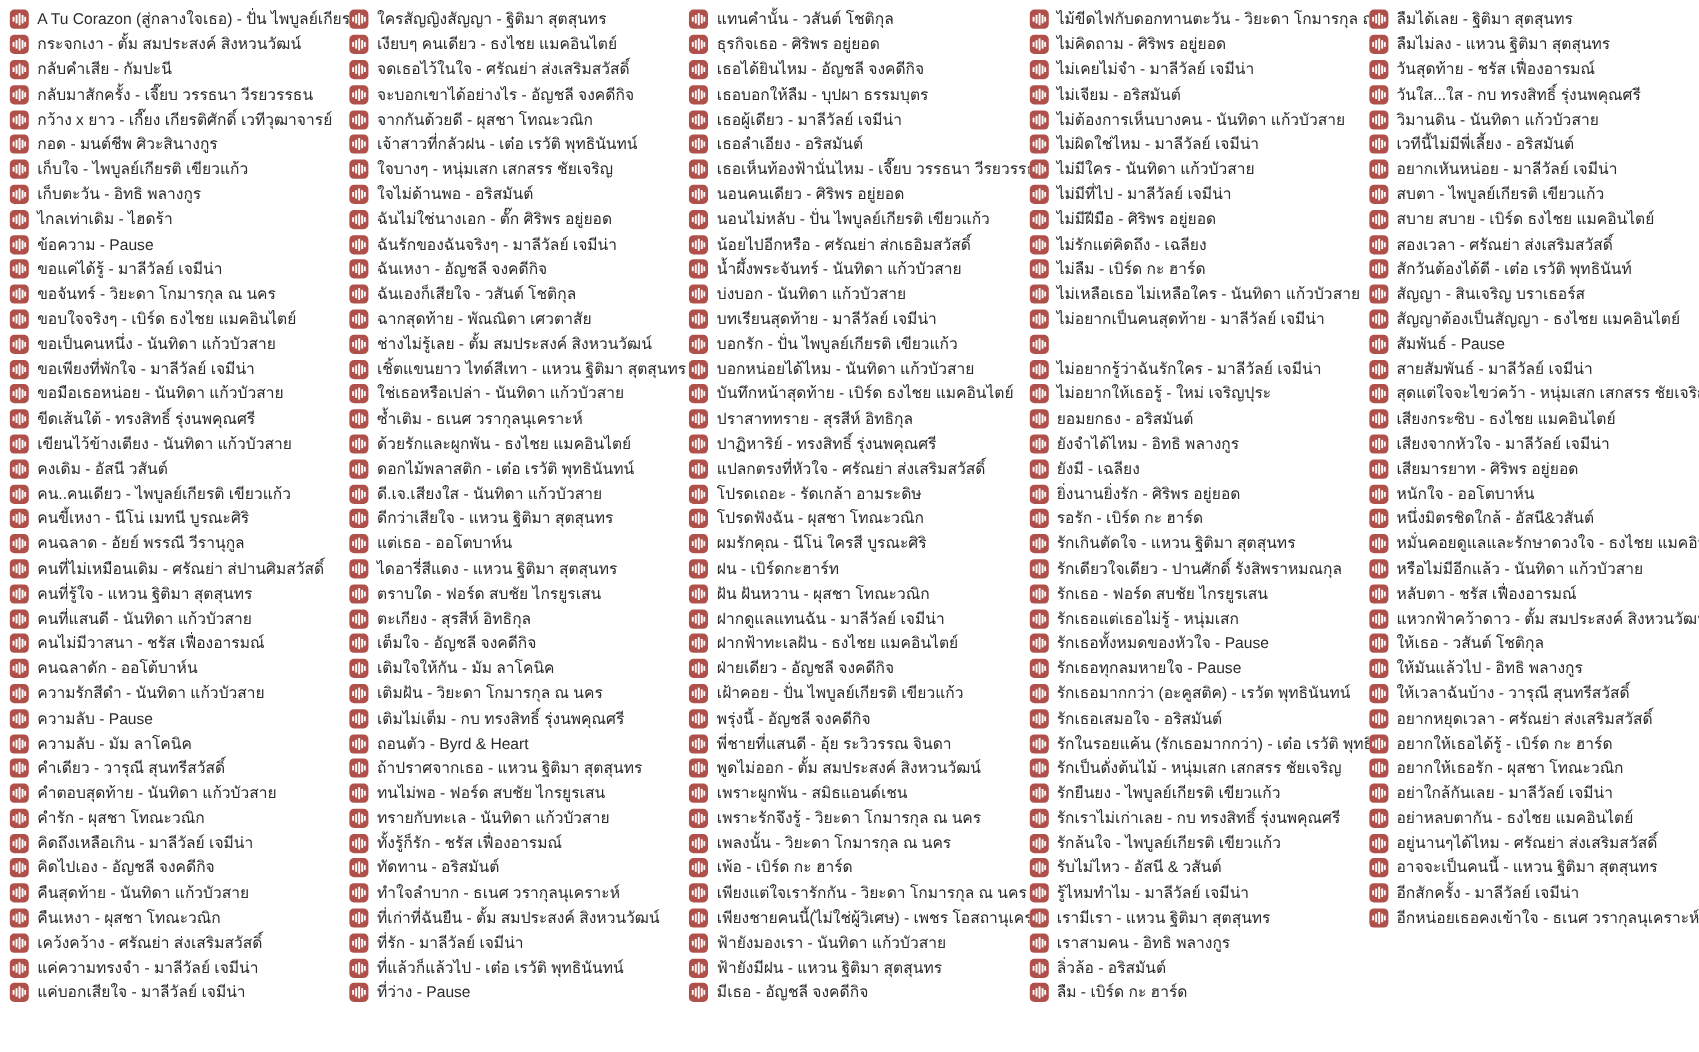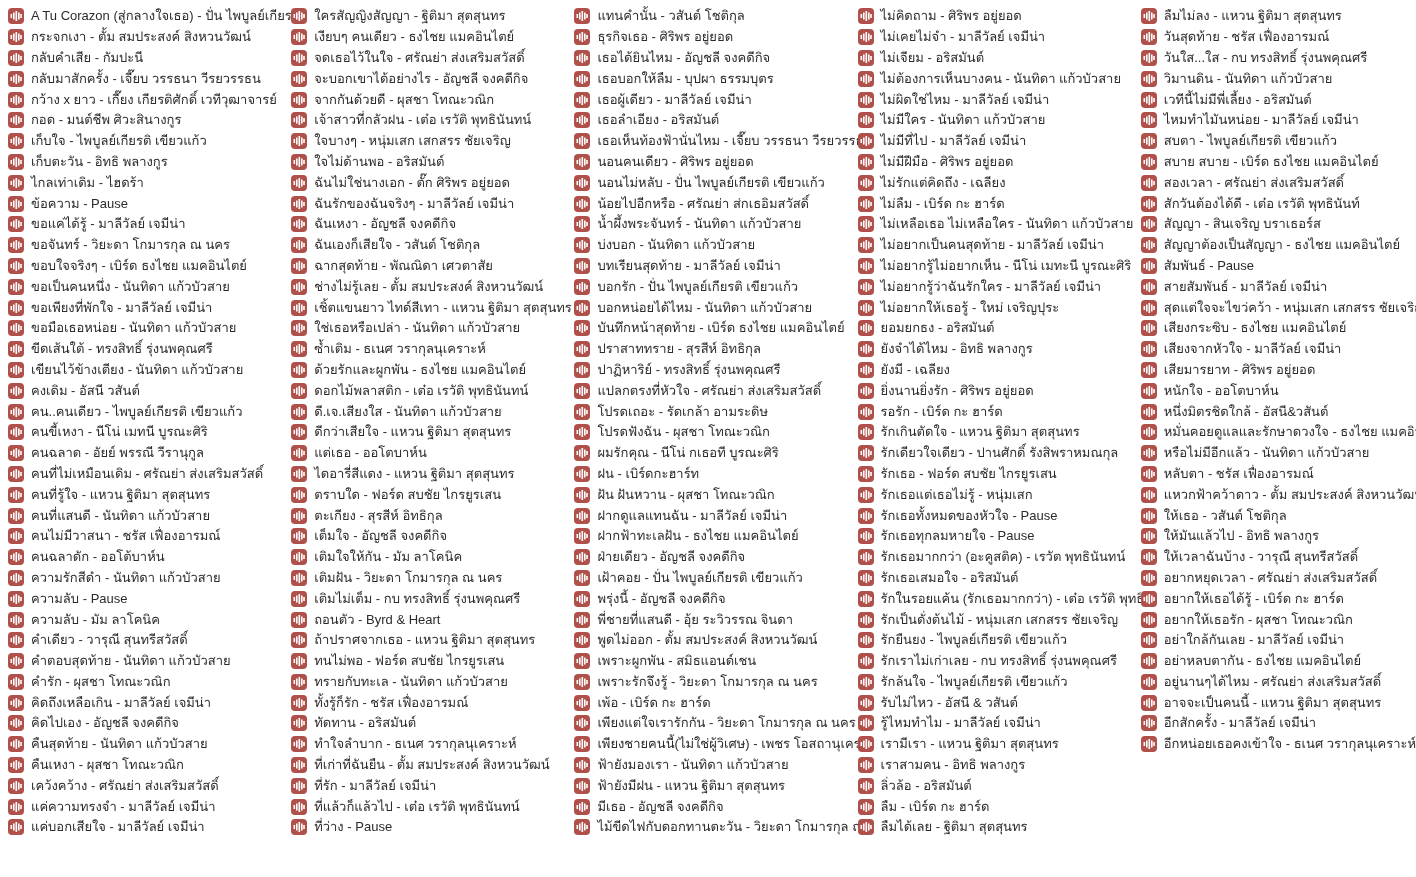--- a/index.html
+++ b/index.html
@@ -354,21 +354,21 @@
       <svg width="12" height="12" viewBox="0 0 12 12">
         <g fill="#ffffff">
           <rect x="0.5" y="4" width="1.6" height="4"></rect>
           <rect x="3" y="2.5" width="1.6" height="7"></rect>
           <rect x="5.5" y="1" width="1.6" height="10"></rect>
           <rect x="8" y="2.5" width="1.6" height="7"></rect>
           <rect x="10.2" y="4" width="1.6" height="4"></rect>
         </g>
       </svg>
     </span>
-    <span class="song-label">คนที่ไม่เหมือนเดิม - ศรัณย่า ส่งเสริมสวัสดิ์</span>
+    <span class="song-label">คนที่ไม่เหมือนเดิม - ศรัณย่า ส่ปานศิมสวัสดิ์</span>
   </div>
     <div class="song-item">
     <span class="song-icon" style="background: rgb(176, 80, 75);">
       <svg width="12" height="12" viewBox="0 0 12 12">
         <g fill="#ffffff">
           <rect x="0.5" y="4" width="1.6" height="4"></rect>
           <rect x="3" y="2.5" width="1.6" height="7"></rect>
           <rect x="5.5" y="1" width="1.6" height="10"></rect>
           <rect x="8" y="2.5" width="1.6" height="7"></rect>
           <rect x="10.2" y="4" width="1.6" height="4"></rect>
@@ -1460,21 +1460,21 @@
       <svg width="12" height="12" viewBox="0 0 12 12">
         <g fill="#ffffff">
           <rect x="0.5" y="4" width="1.6" height="4"></rect>
           <rect x="3" y="2.5" width="1.6" height="7"></rect>
           <rect x="5.5" y="1" width="1.6" height="10"></rect>
           <rect x="8" y="2.5" width="1.6" height="7"></rect>
           <rect x="10.2" y="4" width="1.6" height="4"></rect>
         </g>
       </svg>
     </span>
-    <span class="song-label">ผมรักคุณ - นีโน่ กเธอที บูรณะศิริ</span>
+    <span class="song-label">ผมรักคุณ - นีโน่ ใครสี บูรณะศิริ</span>
   </div>
     <div class="song-item">
     <span class="song-icon" style="background: rgb(176, 80, 75);">
       <svg width="12" height="12" viewBox="0 0 12 12">
         <g fill="#ffffff">
           <rect x="0.5" y="4" width="1.6" height="4"></rect>
           <rect x="3" y="2.5" width="1.6" height="7"></rect>
           <rect x="5.5" y="1" width="1.6" height="10"></rect>
           <rect x="8" y="2.5" width="1.6" height="7"></rect>
           <rect x="10.2" y="4" width="1.6" height="4"></rect>
@@ -1628,20 +1628,34 @@
       <svg width="12" height="12" viewBox="0 0 12 12">
         <g fill="#ffffff">
           <rect x="0.5" y="4" width="1.6" height="4"></rect>
           <rect x="3" y="2.5" width="1.6" height="7"></rect>
           <rect x="5.5" y="1" width="1.6" height="10"></rect>
           <rect x="8" y="2.5" width="1.6" height="7"></rect>
           <rect x="10.2" y="4" width="1.6" height="4"></rect>
         </g>
       </svg>
     </span>
+    <span class="song-label">เพลงนั้น - วิยะดา โกมารกุล ณ นคร</span>
+  </div>
+    <div class="song-item">
+    <span class="song-icon" style="background: rgb(176, 80, 75);">
+      <svg width="12" height="12" viewBox="0 0 12 12">
+        <g fill="#ffffff">
+          <rect x="0.5" y="4" width="1.6" height="4"></rect>
+          <rect x="3" y="2.5" width="1.6" height="7"></rect>
+          <rect x="5.5" y="1" width="1.6" height="10"></rect>
+          <rect x="8" y="2.5" width="1.6" height="7"></rect>
+          <rect x="10.2" y="4" width="1.6" height="4"></rect>
+        </g>
+      </svg>
+    </span>
     <span class="song-label">เพ้อ - เบิร์ด กะ ฮาร์ด</span>
   </div>
     <div class="song-item">
     <span class="song-icon" style="background: rgb(176, 80, 75);">
       <svg width="12" height="12" viewBox="0 0 12 12">
         <g fill="#ffffff">
           <rect x="0.5" y="4" width="1.6" height="4"></rect>
           <rect x="3" y="2.5" width="1.6" height="7"></rect>
           <rect x="5.5" y="1" width="1.6" height="10"></rect>
           <rect x="8" y="2.5" width="1.6" height="7"></rect>
@@ -1894,21 +1908,20 @@
       <svg width="12" height="12" viewBox="0 0 12 12">
         <g fill="#ffffff">
           <rect x="0.5" y="4" width="1.6" height="4"></rect>
           <rect x="3" y="2.5" width="1.6" height="7"></rect>
           <rect x="5.5" y="1" width="1.6" height="10"></rect>
           <rect x="8" y="2.5" width="1.6" height="7"></rect>
           <rect x="10.2" y="4" width="1.6" height="4"></rect>
         </g>
       </svg>
     </span>
-    <span class="song-label">ไม่อยากรู้ไม่อยากเห็น - นีโน่ เมทะนี บูรณะศิริ</span>
   </div>
     <div class="song-item">
     <span class="song-icon" style="background: rgb(176, 80, 75);">
       <svg width="12" height="12" viewBox="0 0 12 12">
         <g fill="#ffffff">
           <rect x="0.5" y="4" width="1.6" height="4"></rect>
           <rect x="3" y="2.5" width="1.6" height="7"></rect>
           <rect x="5.5" y="1" width="1.6" height="10"></rect>
           <rect x="8" y="2.5" width="1.6" height="7"></rect>
           <rect x="10.2" y="4" width="1.6" height="4"></rect>
@@ -2356,21 +2369,21 @@
       <svg width="12" height="12" viewBox="0 0 12 12">
         <g fill="#ffffff">
           <rect x="0.5" y="4" width="1.6" height="4"></rect>
           <rect x="3" y="2.5" width="1.6" height="7"></rect>
           <rect x="5.5" y="1" width="1.6" height="10"></rect>
           <rect x="8" y="2.5" width="1.6" height="7"></rect>
           <rect x="10.2" y="4" width="1.6" height="4"></rect>
         </g>
       </svg>
     </span>
-    <span class="song-label">ไหมทำไมันหน่อย - มาลีวัลย์ เจมีน่า</span>
+    <span class="song-label">อยากเหันหน่อย - มาลีวัลย์ เจมีน่า</span>
   </div>
     <div class="song-item">
     <span class="song-icon" style="background: rgb(176, 80, 75);">
       <svg width="12" height="12" viewBox="0 0 12 12">
         <g fill="#ffffff">
           <rect x="0.5" y="4" width="1.6" height="4"></rect>
           <rect x="3" y="2.5" width="1.6" height="7"></rect>
           <rect x="5.5" y="1" width="1.6" height="10"></rect>
           <rect x="8" y="2.5" width="1.6" height="7"></rect>
           <rect x="10.2" y="4" width="1.6" height="4"></rect>

